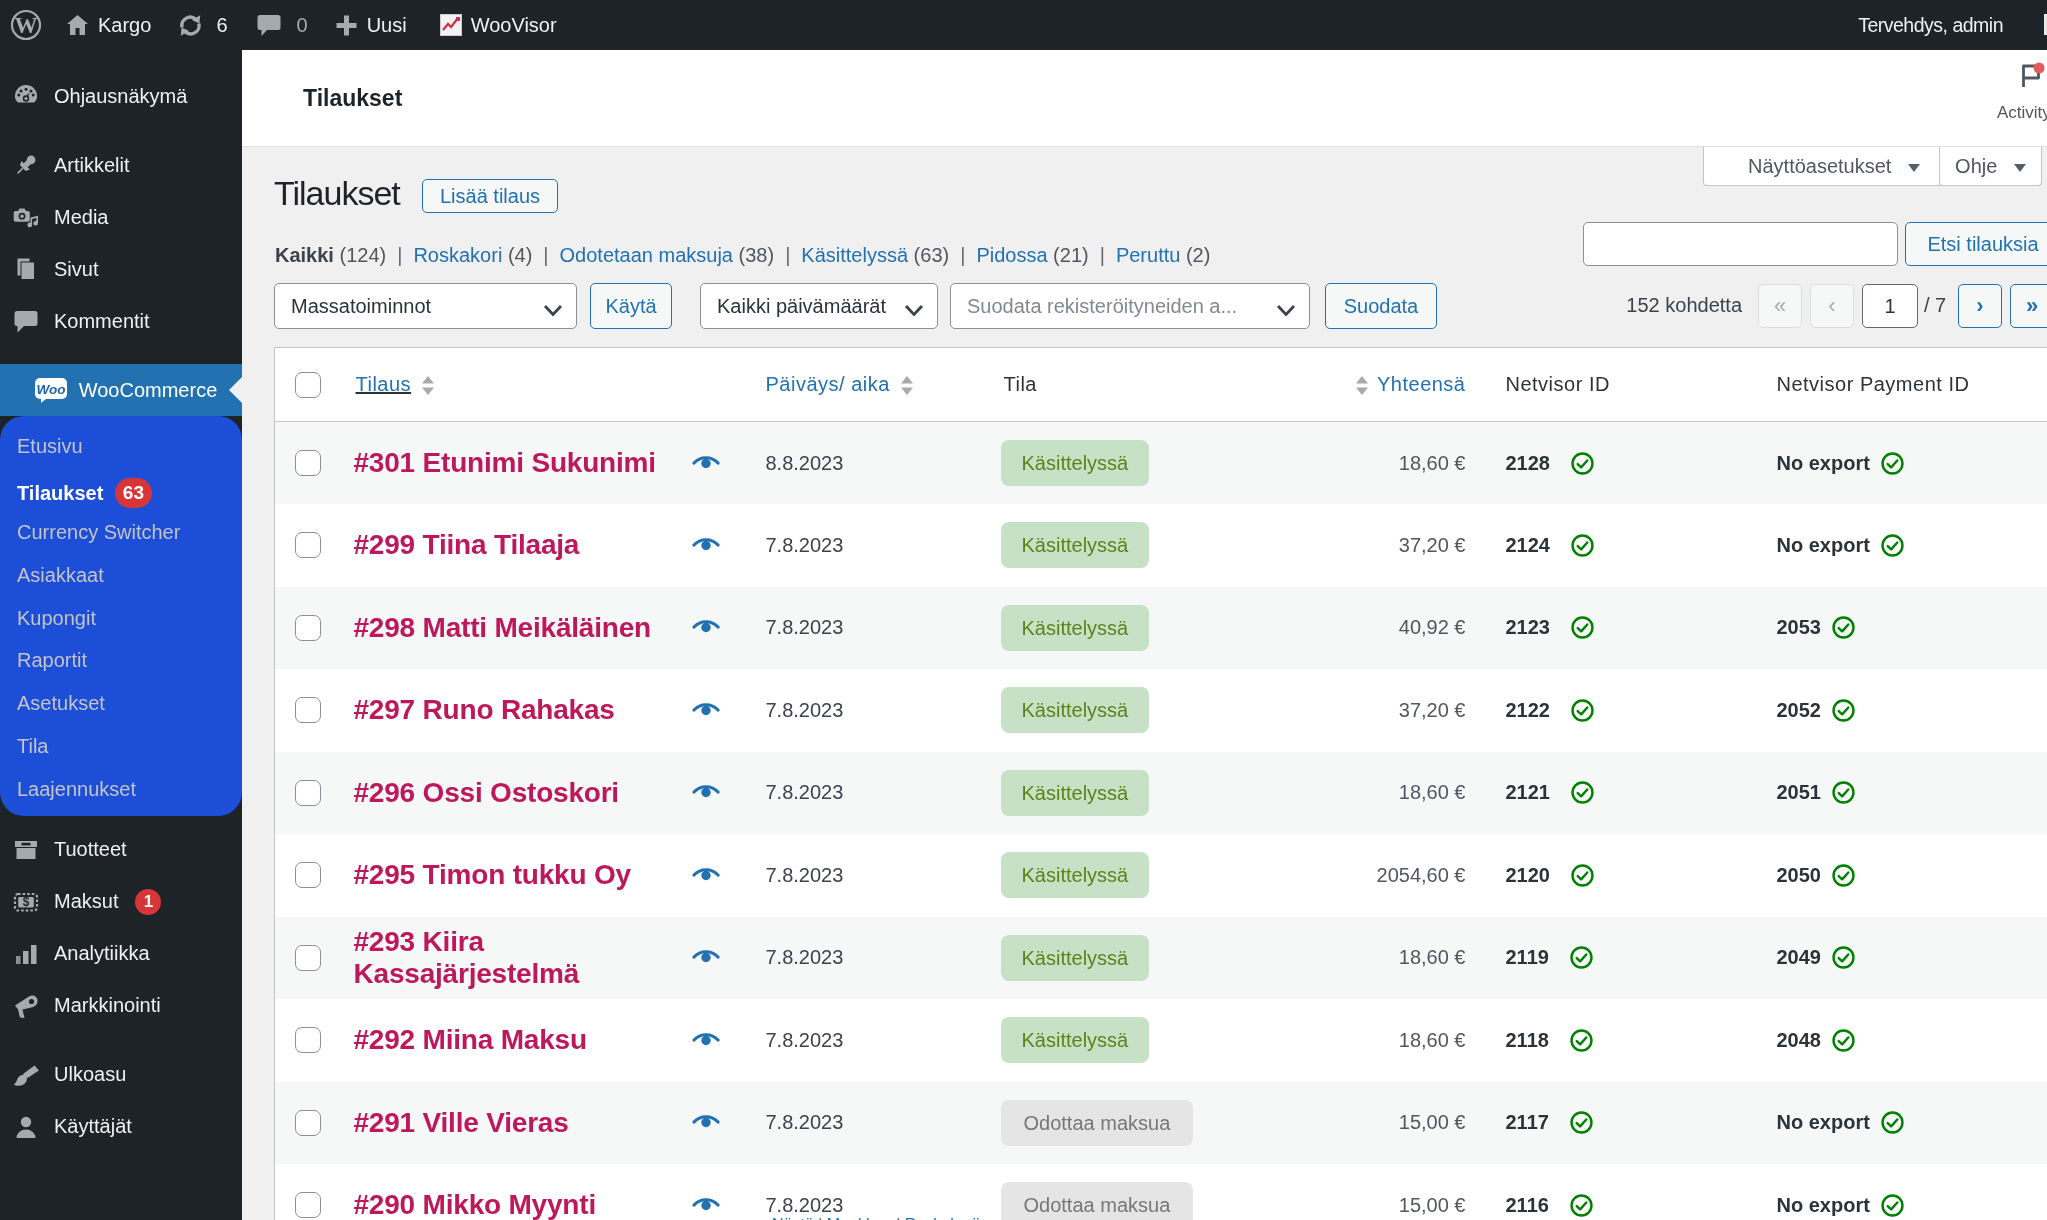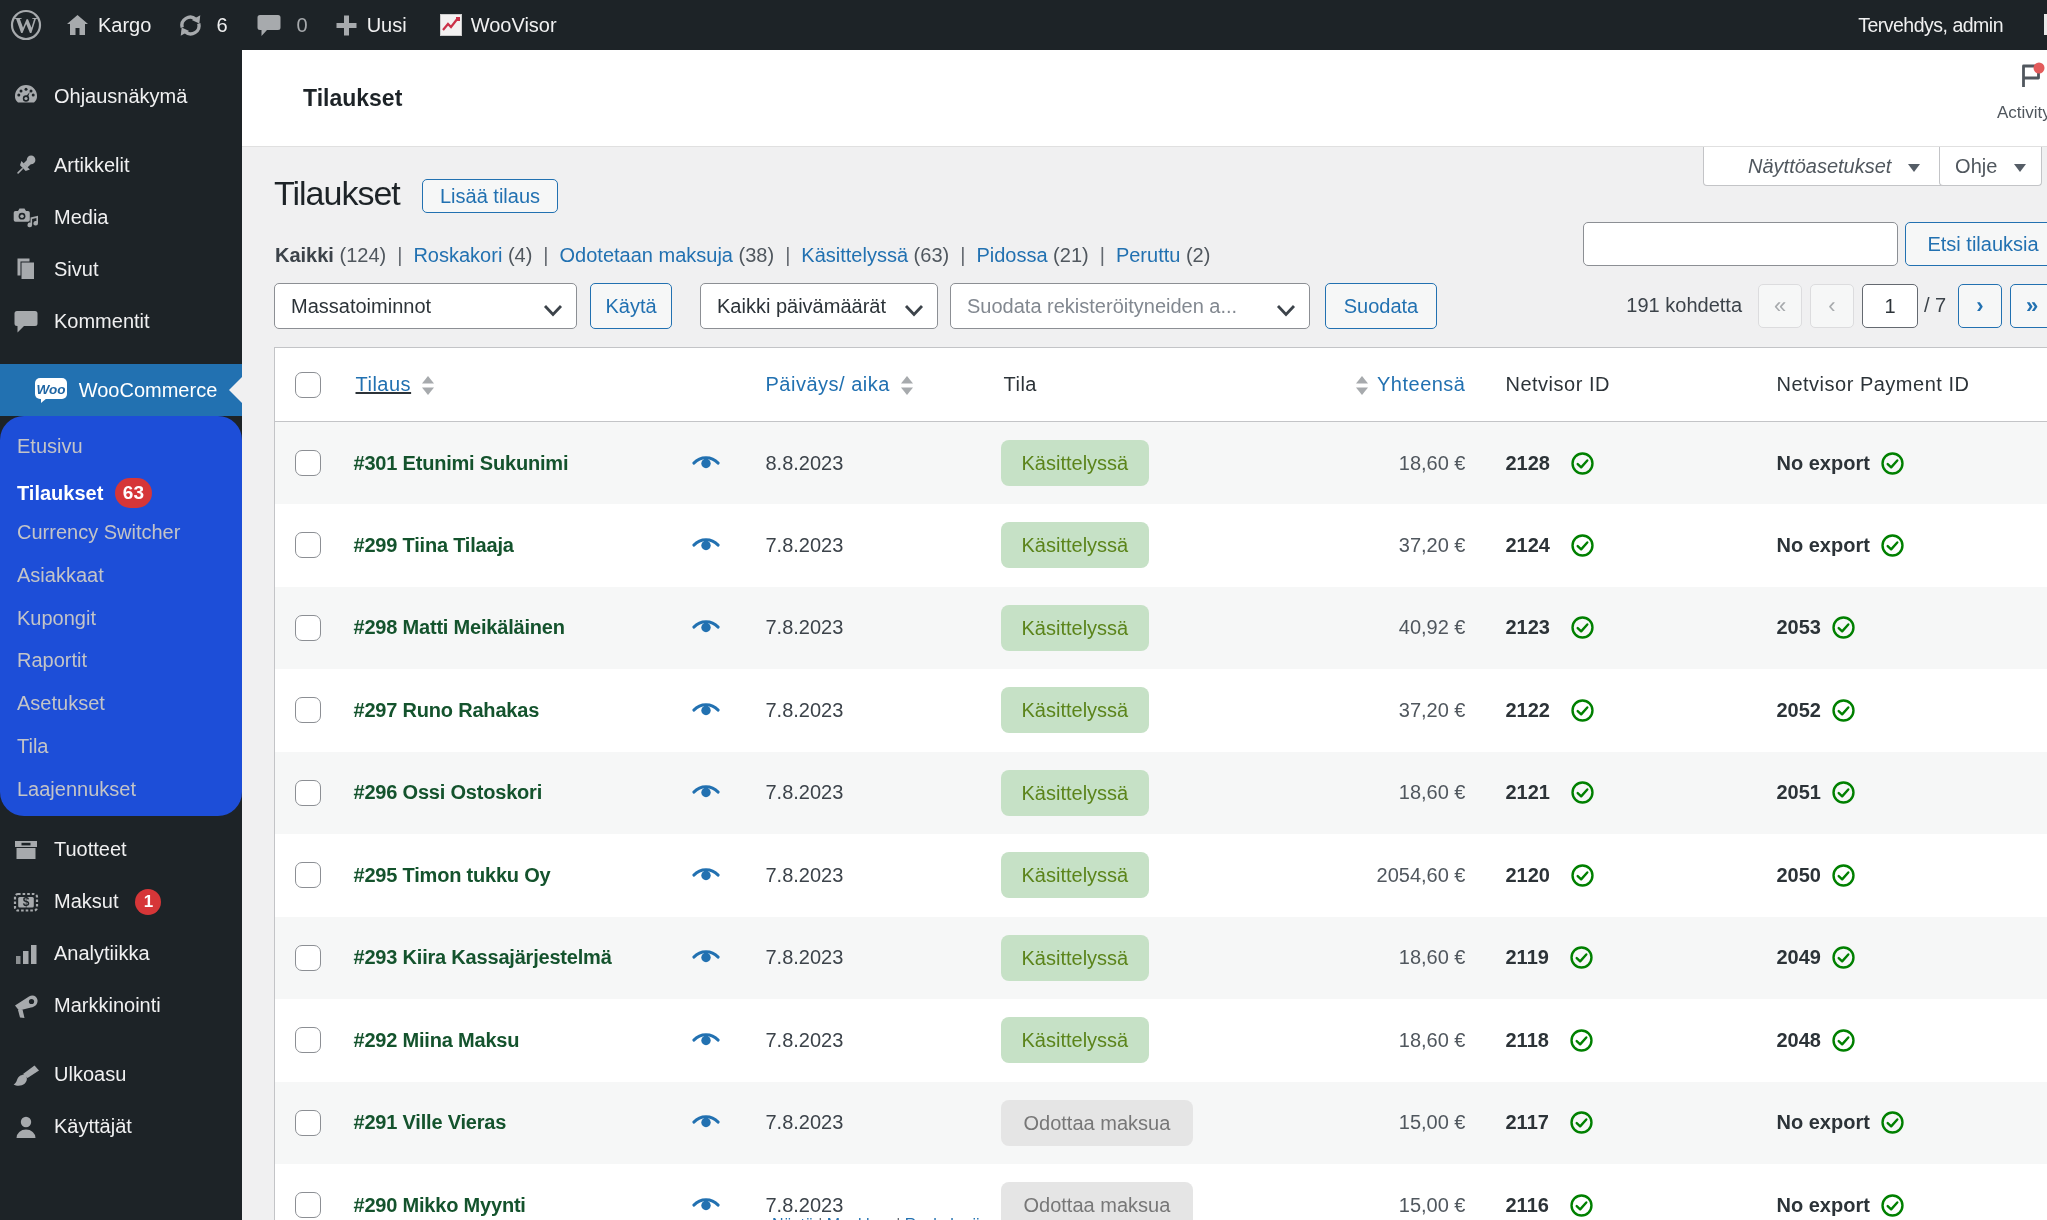--- a/index.html
+++ b/index.html
@@ -35,21 +35,21 @@
 
 
 #wcheader { position:absolute; left:242px; top:50px; width:1805px; height:97px; background:#fff; border-bottom:1px solid #e0e0e0; z-index:10; }
 #wcheader .crumb { position:absolute; left:61px; top:35px; font-size:23px; font-weight:bold; color:#1d2327; }
 #activityicon { position:absolute; left:1777px; top:12px; }
 #activitytxt { position:absolute; left:1755px; top:53px; width:300px; color:#50575e; font-size:17px; }
 
 
 .metabtn { position:absolute; background:#fff; border:1px solid #c3c4c7; border-top:none; border-radius:0 0 4px 4px; color:#50575e; font-size:20px; text-align:center; line-height:38px; z-index:11; }
 .metabtn .tri { display:inline-block; width:0; height:0; border-left:6.5px solid transparent; border-right:6.5px solid transparent; border-top:8px solid #555d66; margin-left:11px; vertical-align:1px; }
-#meta1 { left:1703px; top:147px; width:262px; height:39px;font-style:italic; }
+#meta1 { left:1703px; top:147px; width:262px; height:39px; }
 #meta2 { left:1939px; top:147px; width:103px; height:39px; }
 
 
 #main { position:absolute; left:274px; top:147px; width:1773px; height:1073px; }
 h1 { position:absolute; left:0; top:24px; font-size:34px; font-weight:400; color:#1d2327; line-height:44px; letter-spacing:-1px; }
 .pta { position:absolute; left:148px; top:32px; height:34px; line-height:32px; padding:0 17px; border:1px solid #2271b1; border-radius:5px; background:#f6f7f7; color:#2271b1; font-size:20px; }
 .subsubsub { position:absolute; left:1px; top:96px; font-size:20px; line-height:24px; color:#646970; }
 .subsubsub b { color:#3c434a; }
 .subsubsub .cnt { color:#50575e; font-weight:400; }
 .subsubsub a { color:#2271b1; }
@@ -70,21 +70,21 @@
 #curpage { position:absolute; top:137px; left:1588px; width:56px; height:44px; background:#fff; border:1px solid #646970; border-radius:5px; text-align:center; font-size:20px; line-height:42px; color:#2c3338; }
 #slash7 { position:absolute; top:147px; left:1650px; font-size:20px; color:#3c434a; }
 
 
 #tbl { position:absolute; left:0; top:200px; width:1900px; table-layout:fixed; border-collapse:collapse; background:#fff; border:1px solid #c3c4c7; }
 #tbl th { height:74px; font-weight:400; font-size:20px; letter-spacing:0.5px; color:#2c3338; text-align:left; border-bottom:1px solid #c3c4c7; }
 #tbl td { font-size:20px; color:#3c434a; }
 #tbl tbody tr { height:82.5px; }
 #tbl tbody tr:nth-child(odd) { background:#f6f7f7; }
 .cbx { width:26px; height:26px; border:1.5px solid #8c8f94; border-radius:7px; background:#fff; margin-left:20px; }
-#tbl a.order { color:#14532d; font-weight:bold; font-size:20px; letter-spacing:-0.2px; }
+#tbl a.order { color:#be185d; font-weight:bold; font-size:28px; letter-spacing:-0.2px; }
 #tbl th a { color:#2271b1; }
 .pill { display:inline-block; height:46px; line-height:46px; padding:0 21px; border-radius:8px; font-size:20px; }
 .pill.proc { background:#c6e1c6; color:#5b841b; }
 .pill.pend { background:#e5e5e5; color:#777; padding:0 23px; }
 #tbl .sum { text-align:right; padding-right:20px;margin-top:8px; } #tbl td.sum { color:#50575e; }
 td.nv b, td.pay b { color:#2c3338; font-size:20px; }
 .chk { vertical-align:-5px; } td.nv .chk { margin-left:21px; } td.pay .chk { margin-left:11px; }
 #cutactions { position:absolute; left:498px; top:1069px; font-size:16px; color:#2271b1; }
 </style>
 </head>
@@ -290,21 +290,21 @@
           <path d="M2 2 L10 10.5 L18 2" fill="none" stroke="#3c434a" stroke-width="2.8"></path>
         </svg>
       </span></div>
   <div class="sel ph" style="left:676px; width:360px;">Suodata rekisteröityneiden a...<span class="chev">
         <svg width="20" height="13" viewBox="0 0 20 13">
           <path d="M2 2 L10 10.5 L18 2" fill="none" stroke="#3c434a" stroke-width="2.8"></path>
         </svg>
       </span></div>
   <div class="btn2" style="left:1051px; width:112px;">Suodata</div>
 
-  <div id="kohdetta">191 kohdetta</div>
+  <div id="kohdetta">152 kohdetta</div>
   <div class="pgbtn dis" style="left:1484px;">«</div>
   <div class="pgbtn dis" style="left:1536px;">‹</div>
   <div id="curpage">1</div>
   <div id="slash7">/ 7</div>
   <div class="pgbtn act" style="left:1684px;">›</div>
   <div class="pgbtn act" style="left:1736px;">»</div>
 
   <table id="tbl">
       <colgroup>
         <col style="width:66px">

